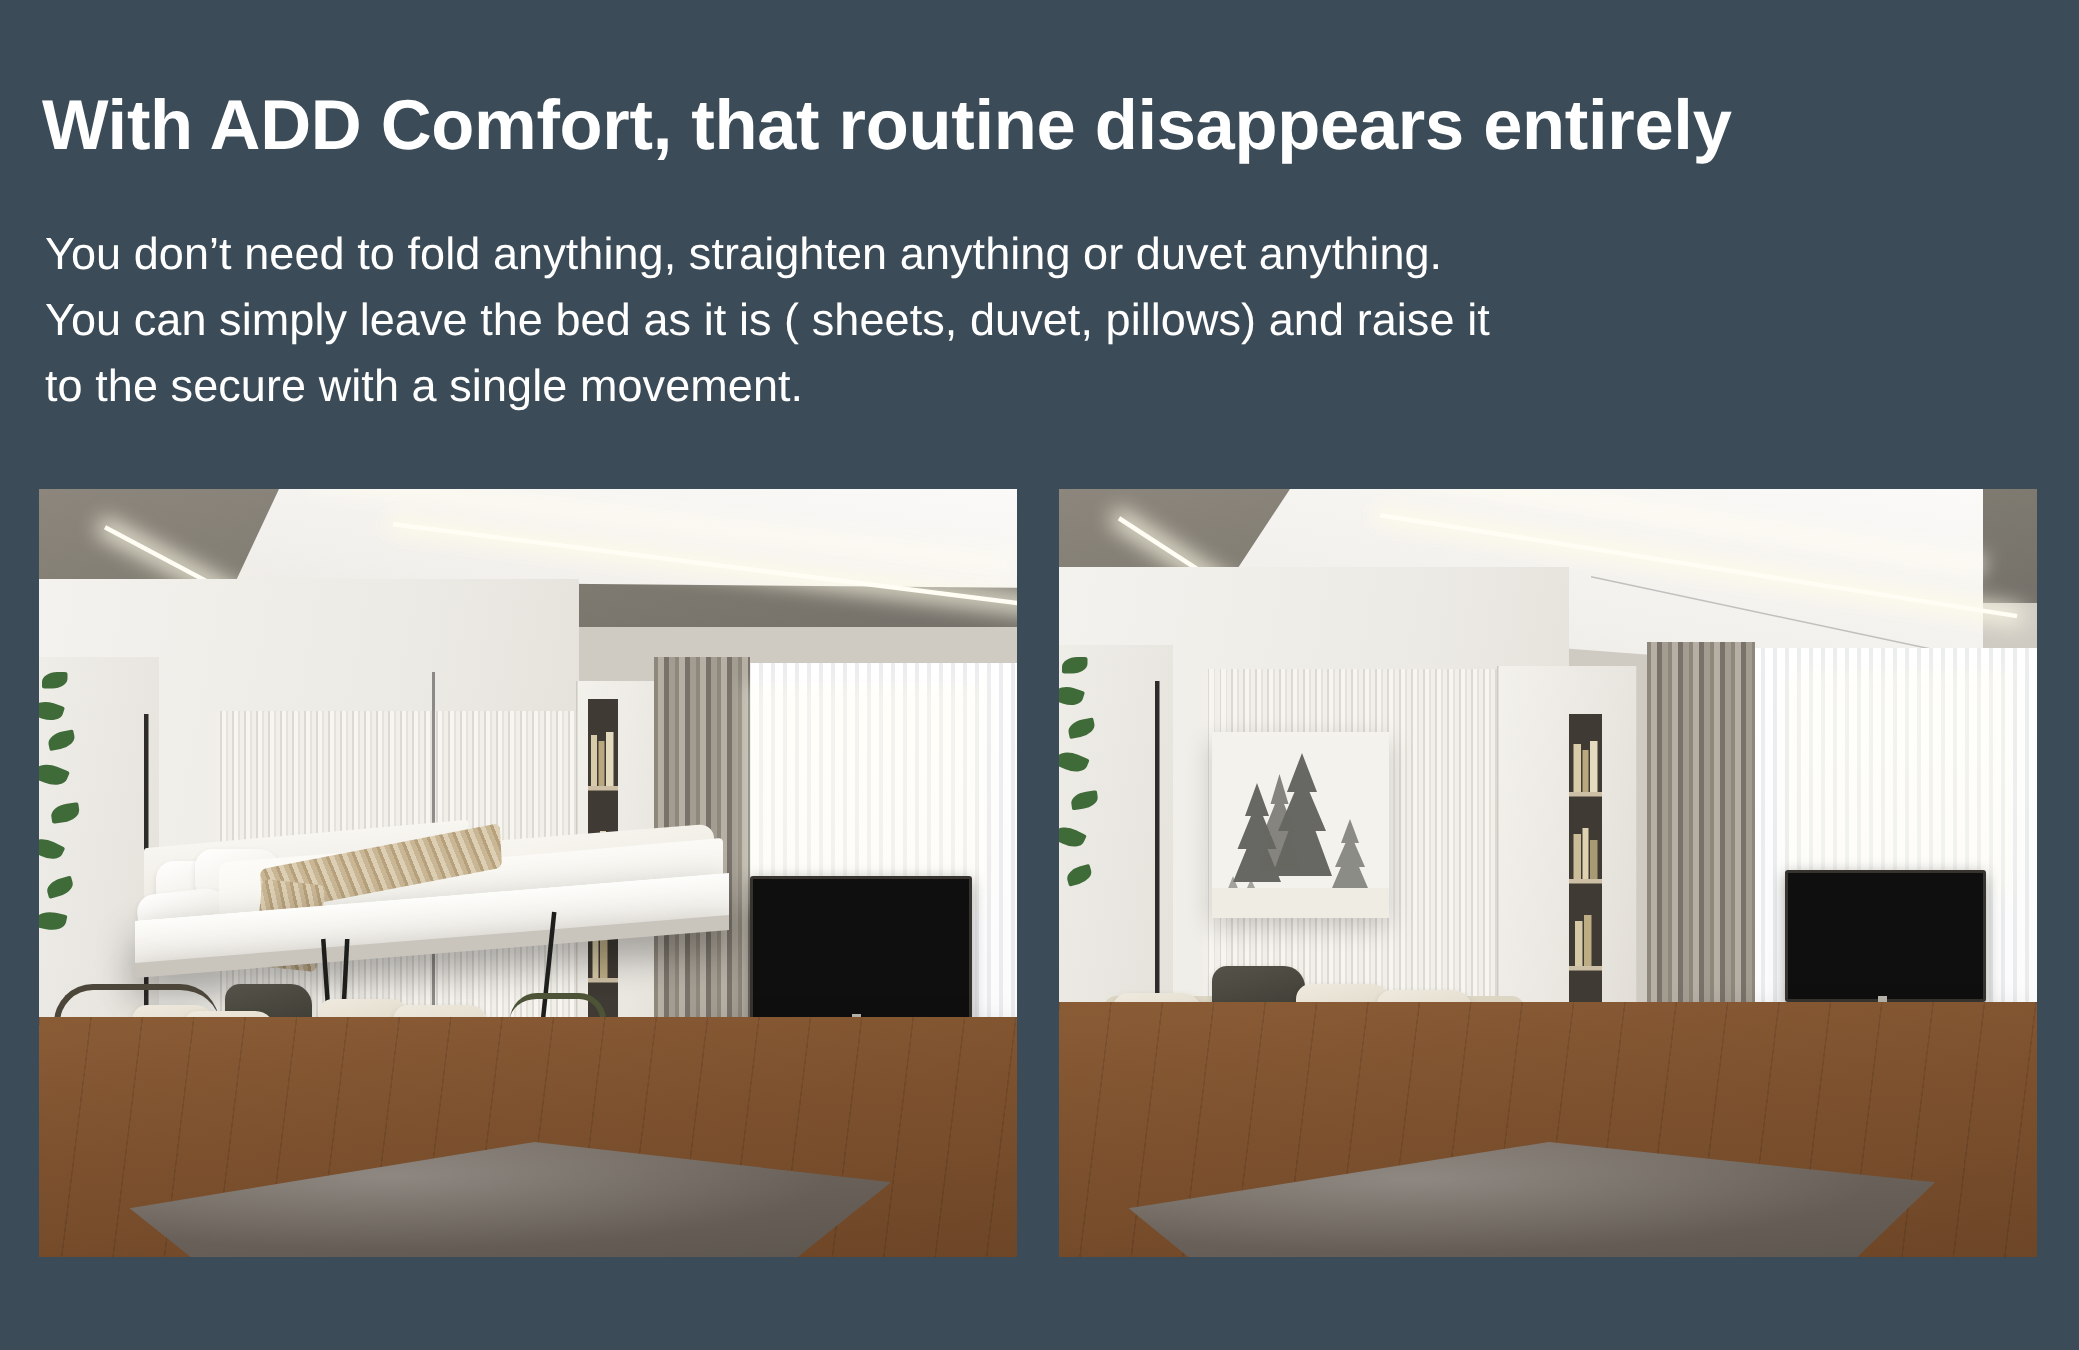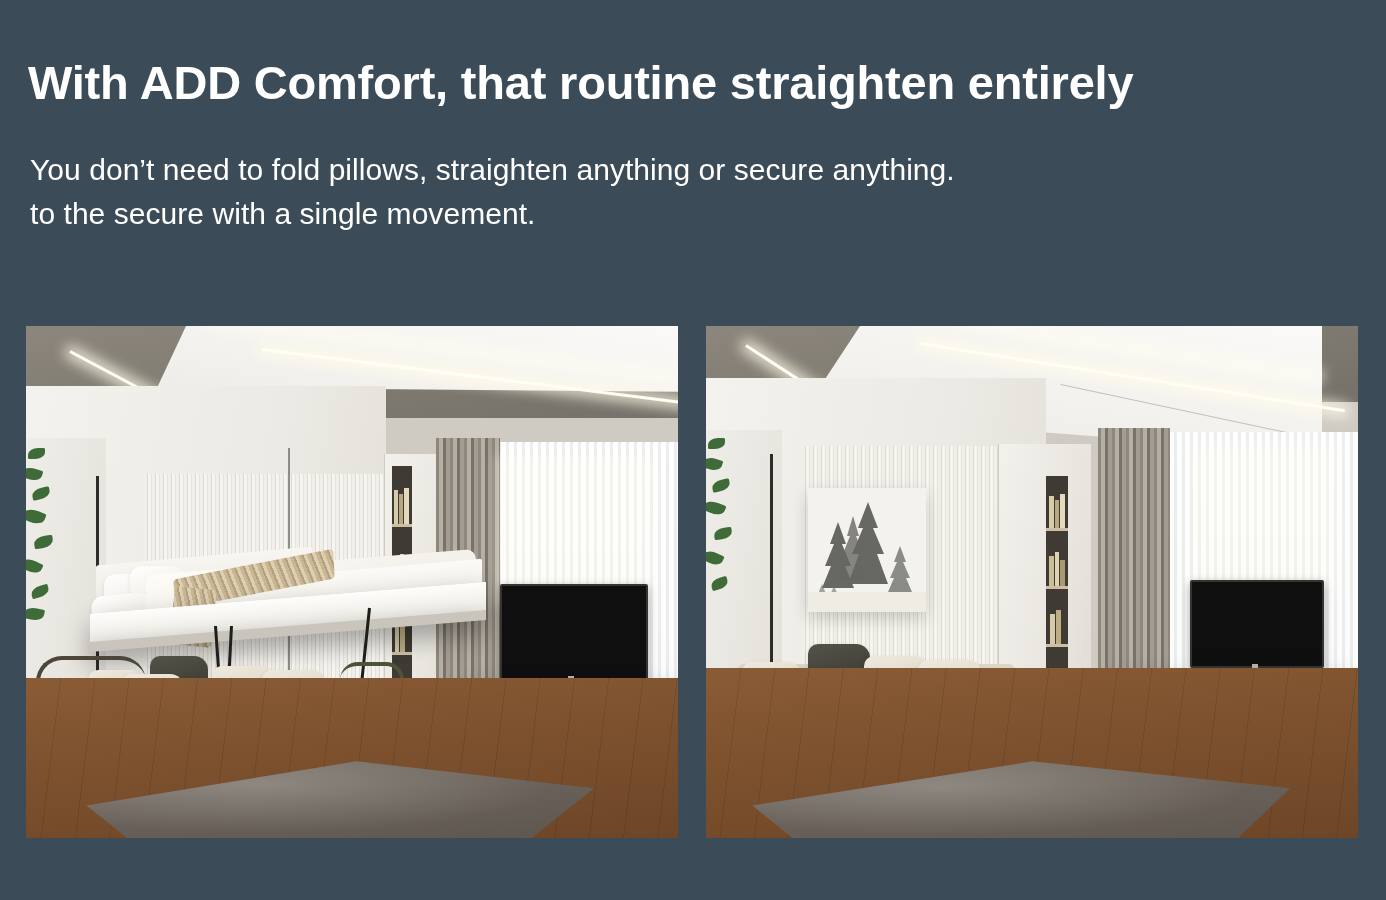--- a/index.html
+++ b/index.html
@@ -277,24 +277,25 @@
     border-right: 1px solid #cfcbc2;
   }
   .shade { position: absolute; background: rgba(0,0,0,.07); }
   .glow { position: absolute; background: rgba(255,253,240,.55); filter: blur(6px); }
 </style>
 </head>
 <body style="background: rgb(59, 75, 87);">
 
 <div class="slide" style="background: rgb(59, 75, 87);">
 
-  <h1 class="headline">With ADD Comfort, that routine straighten entirely</h1>
+  <h1 class="headline">With ADD Comfort, that routine disappears entirely</h1>
 
   <p class="body-copy">
-    <span class="ln">You don’t need to fold pillows, straighten anything or secure anything.</span>
+    <span class="ln">You don’t need to fold anything, straighten anything or duvet anything.</span>
+    <span class="ln">You can simply leave the bed as it is ( sheets, duvet, pillows) and raise it</span>
     <span class="ln">to the secure with a single movement.</span>
   </p>
 
   <div class="gallery">
 
     <figure class="photo" style="margin:0;" aria-label="Modern bedroom interior with the ADD Comfort bed lowered from the ceiling above a beige sofa, fluted white wall, olive green sideboard with TV and sheer curtains">
       <div class="scn">
 
         <div class="ceil-dark" style="height:92px;"></div>
         <div class="ceil-panel" style="left:100px;top:0;width:570px;height:128px;clip-path:polygon(60px 0, 100% 0, 100% 66px, 22% 62px, 0 100%);"></div>

